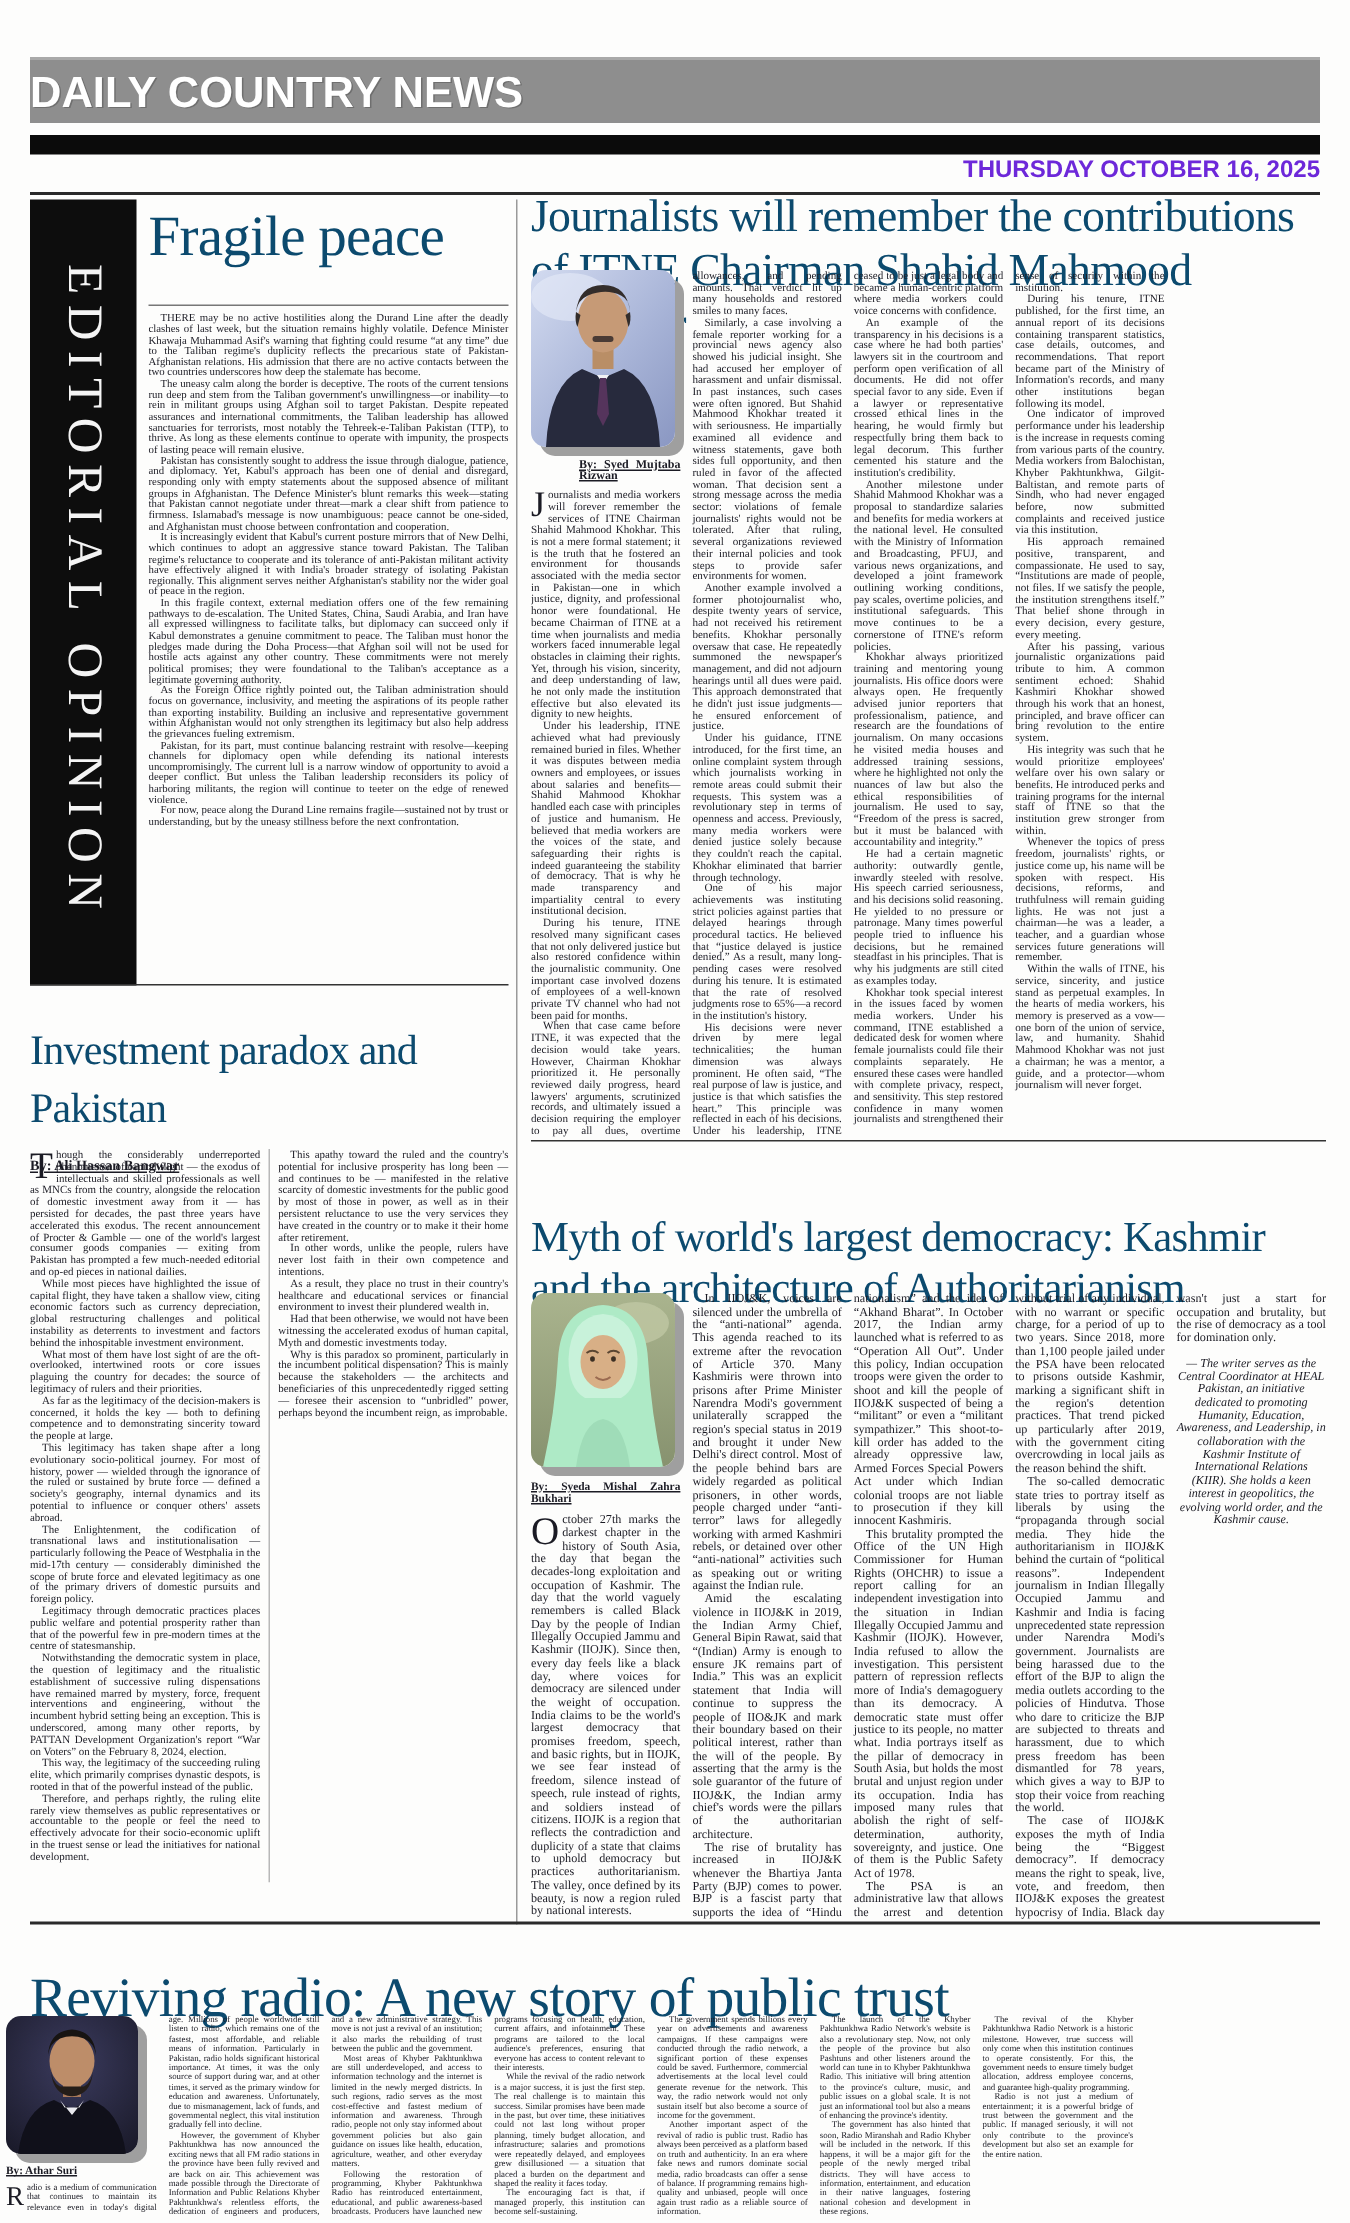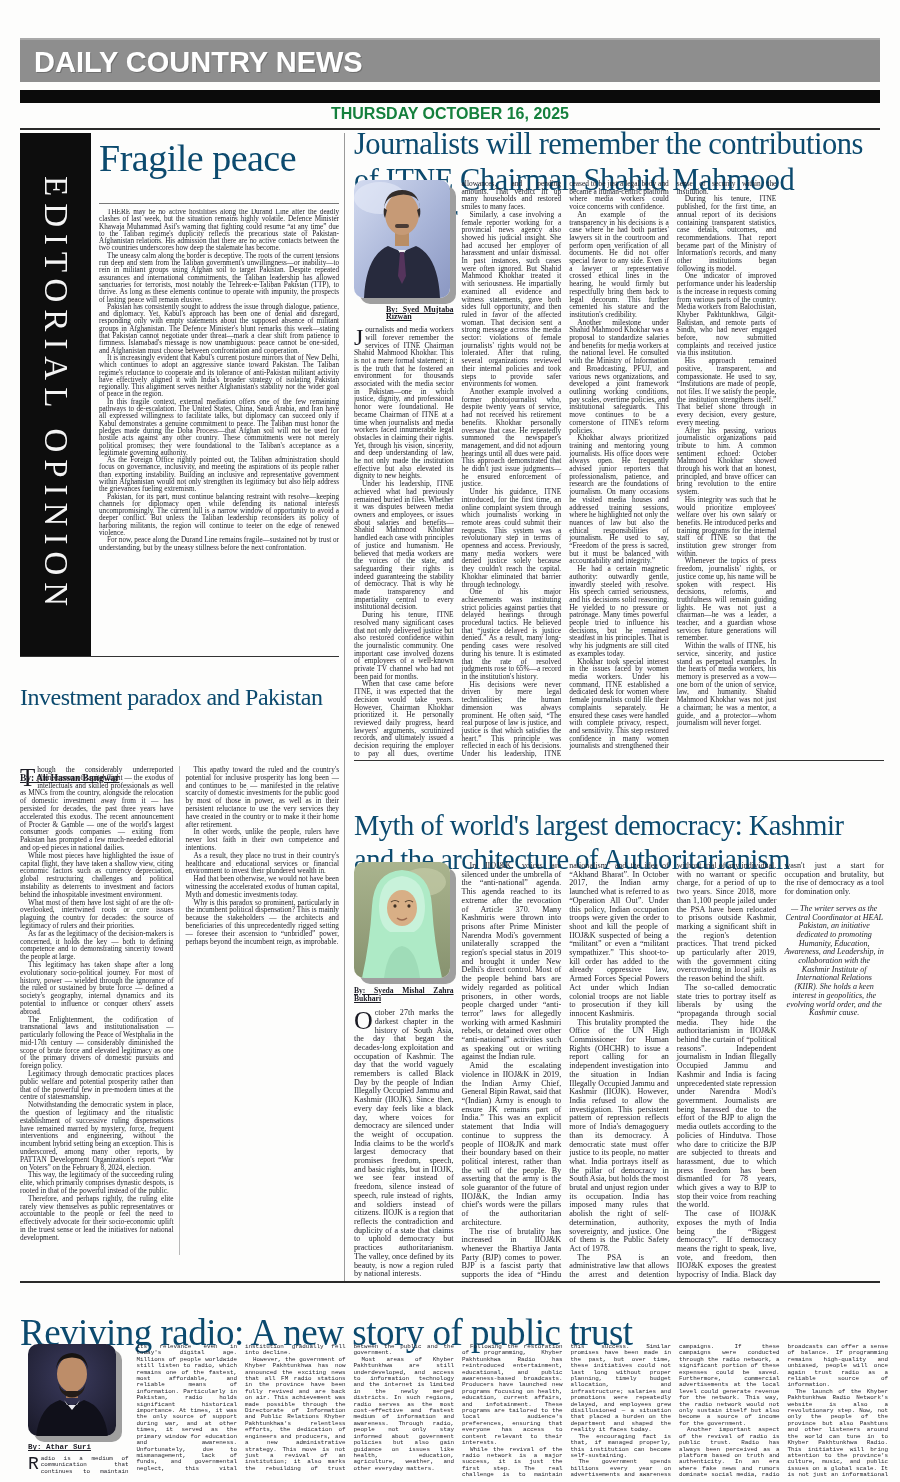--- a/index.html
+++ b/index.html
@@ -2,36 +2,36 @@
 <html><head>
 <meta charset="utf-8">
 <style>
   html,body{margin:0;padding:0;background:#d8d8d8;}
   #page{position:relative;width:900px;height:1482px;background:#fdfdfc;overflow:hidden;
         font-family:"Liberation Serif",serif;color:#1b1b24;}
   .abs{position:absolute;}
   
   #banner{left:20px;top:38px;width:860px;height:44px;background:#8e8e8e;
           font-family:"Liberation Sans",sans-serif;font-weight:bold;font-size:29px;
-          color:#ffffff;line-height:44px;padding-left:14px;box-sizing:border-box;
+          color:#ffffff;line-height:44px;box-sizing:border-box;
           text-shadow:1px 1px 0 #6f6f6f;border-top:2px solid #a9a9a9;}
   #blackbar{left:20px;top:90px;width:860px;height:13px;background:#0b0b0b;}
-  #daterow{left:20px;top:105px;width:860px;text-align:center;
-           font-family:"Liberation Sans",sans-serif;font-weight:bold;font-size:16px;color:#15803d;}
+  #daterow{left:20px;top:105px;width:860px;text-align:right;
+           font-family:"Liberation Sans",sans-serif;font-weight:bold;font-size:16px;color:#6d28d9;}
   #daterule{left:20px;top:128px;width:860px;height:2px;background:#2a2a2a;}
   
   #strip{left:20px;top:133px;width:71px;height:524px;background:#0d0d0d;display:flex;
          align-items:center;justify-content:center;}
   #strip span{writing-mode:vertical-rl;text-orientation:mixed;color:#f4f4f4;
               font-size:33px;letter-spacing:7px;font-family:"Liberation Serif",serif;}
   
   .headline{font-family:"Liberation Serif",serif;font-weight:400;color:#0c4a6e;letter-spacing:-0.5px;}
   #fp-headline{left:99px;top:110px;width:242px;font-size:38px;line-height:46px;}
   #itne-headline{left:354px;top:106px;width:530px;font-size:30.5px;line-height:36px;}
-  #inv-headline{left:20px;top:662px;width:319px;font-size:24px;line-height:39px;}
+  #inv-headline{left:20px;top:662px;width:319px;font-size:28px;line-height:39px;}
   #kash-headline{left:354px;top:790px;width:530px;font-size:28.5px;line-height:34px;}
   #radio-headline{left:20px;top:1286px;width:860px;font-size:37px;line-height:44px;}
   
   .body-text{text-align:justify;color:#1b1b24;overflow:hidden;}
   .body-text p{margin:0;text-indent:8px;}
   .body-text p.lead{text-indent:0;}
   .cols{column-fill:auto;}
   .byline{font-weight:bold;text-decoration:underline;margin:6px 0 5px;text-indent:0;}
   .dc{float:left;font-weight:400;padding:1px 2px 0 0;}
   
@@ -47,22 +47,22 @@
   #inv-body{left:20px;top:766px;width:319px;height:489px;column-count:2;column-gap:12px;
             column-rule:1px solid #b8b8b8;font-size:7.3px;line-height:7.8px;}
   #inv-body .dc{font-size:25px;line-height:21px;}
   #kash-rule{left:354px;top:760px;width:530px;height:1px;background:#333;}
   #kash-body{left:354px;top:862px;width:530px;height:420px;column-count:5;column-gap:8px;
              font-size:8.1px;line-height:8.7px;}
   #kash-body .byline{font-size:7.6px;}
   #kash-body .dc{font-size:26px;line-height:22px;}
   #kash-body .bio{font-style:italic;text-align:center;text-indent:0;margin-top:8px;}
   #radio-rule{left:20px;top:1281px;width:860px;height:2px;background:#2a2a2a;}
-  #radio-body{left:28px;top:1344px;width:860px;height:135px;column-count:8;column-gap:8px;
-              font-size:5.9px;line-height:6.4px;font-family:Liberation Mono, monospace;}
+  #radio-body{left:4px;top:1344px;width:860px;height:135px;column-count:8;column-gap:8px;
+              font-size:5.9px;line-height:6.4px;}
   #radio-body .byline{font-size:7.5px;}
   #radio-body .dc{font-size:18px;line-height:15px;}
   
   figure.photo{margin:0 0 2px 0;}
   .photo-frame{border-radius:10px;overflow:hidden;box-shadow:6px 6px 0 #9f9f9f;line-height:0;
                display:inline-block;}
 </style>
 </head>
 <body>
 
@@ -134,21 +134,21 @@
         <p class="para">One of his major achievements was instituting strict policies against parties that delayed hearings through procedural tactics. He believed that “justice delayed is justice denied.” As a result, many long-pending cases were resolved during his tenure. It is estimated that the rate of resolved judgments rose to 65%—a record in the institution's history.</p>
         <p class="para">His decisions were never driven by mere legal technicalities; the human dimension was always prominent. He often said, “The real purpose of law is justice, and justice is that which satisfies the heart.” This principle was reflected in each of his decisions. Under his leadership, ITNE ceased to be just a legal body and became a human-centric platform where media workers could voice concerns with confidence.</p>
         <p class="para">An example of the transparency in his decisions is a case where he had both parties' lawyers sit in the courtroom and perform open verification of all documents. He did not offer special favor to any side. Even if a lawyer or representative crossed ethical lines in the hearing, he would firmly but respectfully bring them back to legal decorum. This further cemented his stature and the institution's credibility.</p>
         <p class="para">Another milestone under Shahid Mahmood Khokhar was a proposal to standardize salaries and benefits for media workers at the national level. He consulted with the Ministry of Information and Broadcasting, PFUJ, and various news organizations, and developed a joint framework outlining working conditions, pay scales, overtime policies, and institutional safeguards. This move continues to be a cornerstone of ITNE's reform policies.</p>
         <p class="para">Khokhar always prioritized training and mentoring young journalists. His office doors were always open. He frequently advised junior reporters that professionalism, patience, and research are the foundations of journalism. On many occasions he visited media houses and addressed training sessions, where he highlighted not only the nuances of law but also the ethical responsibilities of journalism. He used to say, “Freedom of the press is sacred, but it must be balanced with accountability and integrity.”</p>
         <p class="para">He had a certain magnetic authority: outwardly gentle, inwardly steeled with resolve. His speech carried seriousness, and his decisions solid reasoning. He yielded to no pressure or patronage. Many times powerful people tried to influence his decisions, but he remained steadfast in his principles. That is why his judgments are still cited as examples today.</p>
         <p class="para">Khokhar took special interest in the issues faced by women media workers. Under his command, ITNE established a dedicated desk for women where female journalists could file their complaints separately. He ensured these cases were handled with complete privacy, respect, and sensitivity. This step restored confidence in many women journalists and strengthened their sense of security within the institution.</p>
         <p class="para">During his tenure, ITNE published, for the first time, an annual report of its decisions containing transparent statistics, case details, outcomes, and recommendations. That report became part of the Ministry of Information's records, and many other institutions began following its model.</p>
         <p class="para">One indicator of improved performance under his leadership is the increase in requests coming from various parts of the country. Media workers from Balochistan, Khyber Pakhtunkhwa, Gilgit-Baltistan, and remote parts of Sindh, who had never engaged before, now submitted complaints and received justice via this institution.</p>
         <p class="para">His approach remained positive, transparent, and compassionate. He used to say, “Institutions are made of people, not files. If we satisfy the people, the institution strengthens itself.” That belief shone through in every decision, every gesture, every meeting.</p>
-        <p class="para">After his passing, various journalistic organizations paid tribute to him. A common sentiment echoed: October Mahmood Khokhar showed through his work that an honest, principled, and brave officer can bring revolution to the entire system.</p>
+        <p class="para">After his passing, various journalistic organizations paid tribute to him. A common sentiment echoed: Shahid Kashmiri Khokhar showed through his work that an honest, principled, and brave officer can bring revolution to the entire system.</p>
         <p class="para">His integrity was such that he would prioritize employees' welfare over his own salary or benefits. He introduced perks and training programs for the internal staff of ITNE so that the institution grew stronger from within.</p>
         <p class="para">Whenever the topics of press freedom, journalists' rights, or justice come up, his name will be spoken with respect. His decisions, reforms, and truthfulness will remain guiding lights. He was not just a chairman—he was a leader, a teacher, and a guardian whose services future generations will remember.</p>
         <p class="para">Within the walls of ITNE, his service, sincerity, and justice stand as perpetual examples. In the hearts of media workers, his memory is preserved as a vow—one born of the union of service, law, and humanity. Shahid Mahmood Khokhar was not just a chairman; he was a mentor, a guide, and a protector—whom journalism will never forget.</p>
       </div>
   </div>
 
   <div class="abs" id="inv-rule"></div>
   <h1 class="abs headline" id="inv-headline">Investment paradox and Pakistan</h1>
   <div class="abs" id="inv-byline">By: Ali Hassan Bangwar</div>
   <div class="abs body-text cols" id="inv-body">

